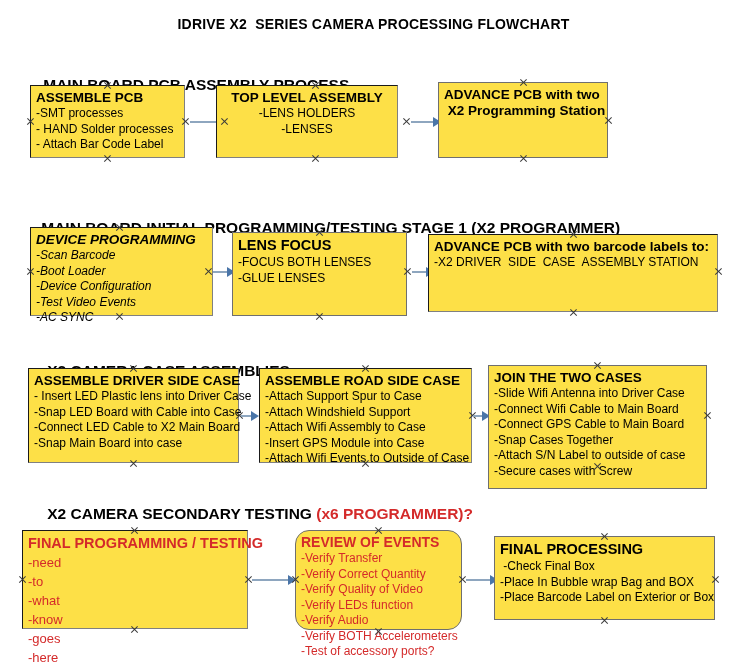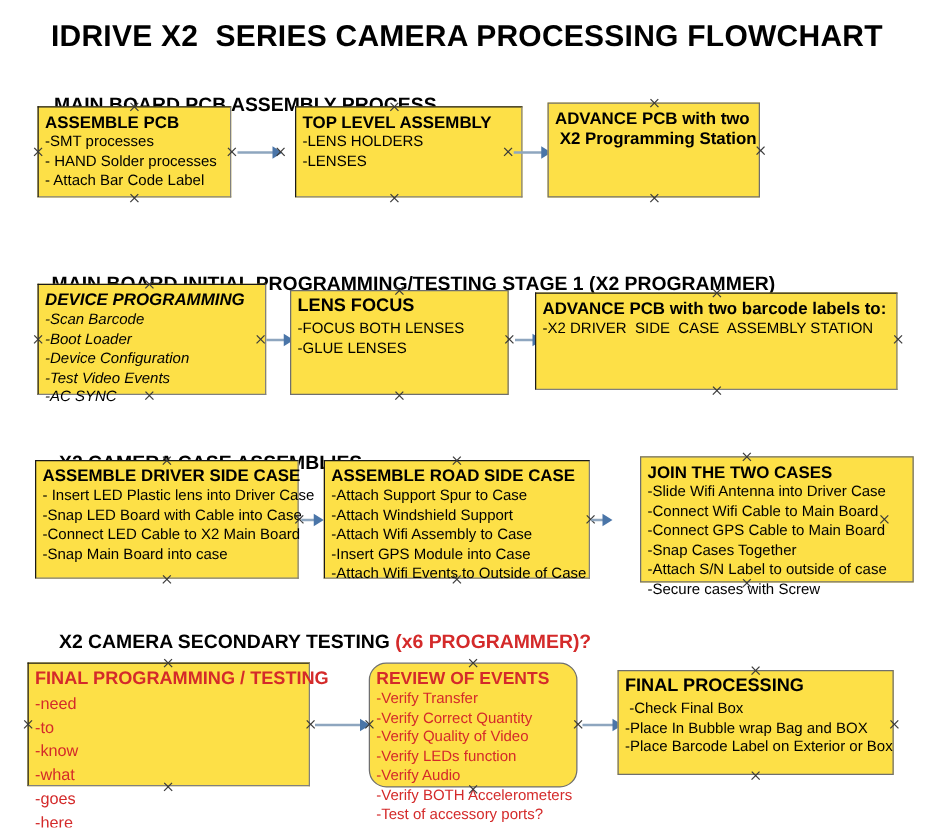--- a/index.html
+++ b/index.html
@@ -20,21 +20,21 @@
     width: 747px;
     height: 662px;
   }
 
   
   .doc-title {
     position: absolute;
     left: 0; top: 16px;
     width: 747px;
     text-align: center;
-    font-size: 24px;
+    font-size: 14px;
     font-weight: bold;
     letter-spacing: 0.2px;
     color: #000000;
     white-space: pre;
   }
 
   
   .section-heading {
     position: absolute;
     font-size: 15.5px;
@@ -149,21 +149,21 @@
   <div class="handle" style="left:103px; top:81px;"></div>
   <div class="handle" style="left:103px; top:154px;"></div>
   <div class="handle" style="left:26px; top:117px;"></div>
   <div class="handle" style="left:181px; top:117px;"></div>
 
   <div class="arrow" style="left:190px; top:117px; width:36px;">
     <div class="shaft"></div>
     <div class="head"></div>
   </div>
 
-  <div class="pbox" style="left:236px; top:85px; width:182px; height:73px;">
+  <div class="pbox" style="left:216px; top:85px; width:182px; height:73px;text-align:center;">
     <div class="b-title">TOP LEVEL ASSEMBLY</div>
     <div class="b-line">-LENS HOLDERS</div>
     <div class="b-line">-LENSES</div>
   </div>
   <div class="handle" style="left:311px; top:81px;"></div>
   <div class="handle" style="left:311px; top:154px;"></div>
   <div class="handle" style="left:220px; top:117px;"></div>
   <div class="handle" style="left:402px; top:117px;"></div>
 
   <div class="arrow" style="left:411px; top:117px; width:30px;">
@@ -253,43 +253,43 @@
   </div>
   <div class="handle" style="left:361px; top:364px;"></div>
   <div class="handle" style="left:361px; top:459px;"></div>
   <div class="handle" style="left:468px; top:411px;"></div>
 
   <div class="arrow" style="left:473px; top:411px; width:17px;">
     <div class="shaft"></div>
     <div class="head"></div>
   </div>
 
-  <div class="pbox gray-border" style="left:512px; top:365px; width:219px; height:101px;">
+  <div class="pbox gray-border" style="left:488px; top:365px; width:219px; height:124px;">
     <div class="b-title">JOIN THE TWO CASES</div>
     <div class="b-line">-Slide Wifi Antenna into Driver Case</div>
     <div class="b-line">-Connect Wifi Cable to Main Board</div>
     <div class="b-line">-Connect GPS Cable to Main Board</div>
     <div class="b-line">-Snap Cases Together</div>
     <div class="b-line">-Attach S/N Label to outside of case</div>
     <div class="b-line">-Secure cases with Screw</div>
   </div>
   <div class="handle" style="left:593px; top:361px;"></div>
   <div class="handle" style="left:593px; top:462px;"></div>
   <div class="handle" style="left:703px; top:411px;"></div>
 
   <div class="section-heading" style="left:30px; top:487px;">
     <span>X2 CAMERA SECONDARY TESTING </span><span class="accent">(x6 PROGRAMMER)?</span>
   </div>
 
   <div class="pbox red" style="left:22px; top:530px; width:226px; height:99px;">
     <div class="b-title big">FINAL PROGRAMMING / TESTING</div>
     <div class="b-line big">-need</div>
     <div class="b-line big">-to</div>
+    <div class="b-line big">-what</div>
     <div class="b-line big">-know</div>
-    <div class="b-line big">-what</div>
     <div class="b-line big">-goes</div>
     <div class="b-line big">-here</div>
   </div>
   <div class="handle" style="left:130px; top:526px;"></div>
   <div class="handle" style="left:130px; top:625px;"></div>
   <div class="handle" style="left:18px; top:575px;"></div>
   <div class="handle" style="left:244px; top:575px;"></div>
 
   <div class="arrow" style="left:252px; top:575px; width:44px;">
     <div class="shaft"></div>

